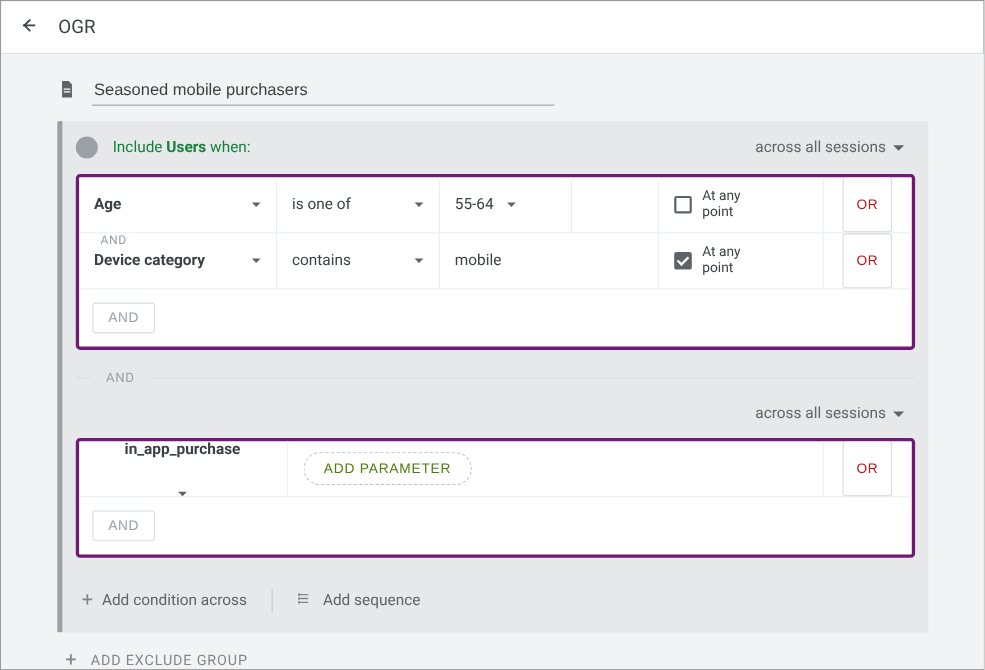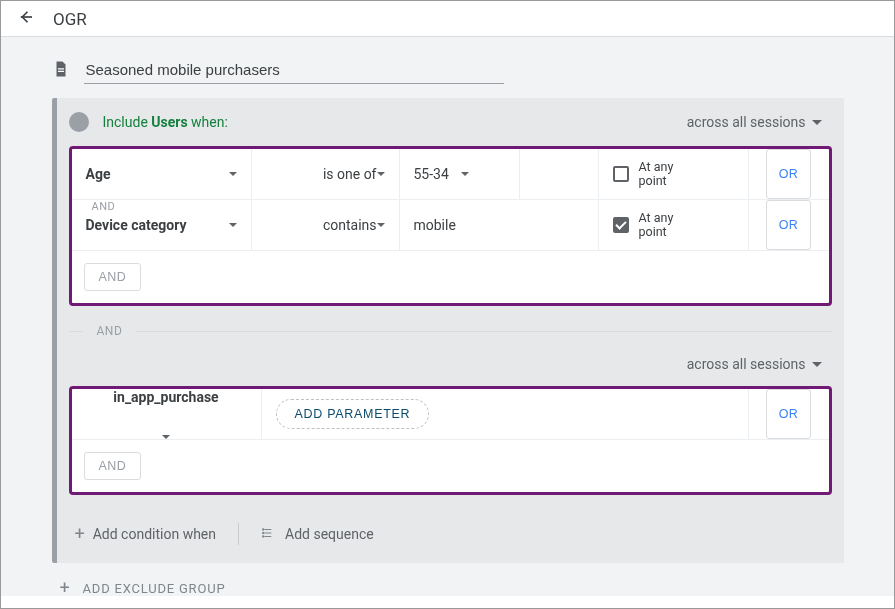--- a/index.html
+++ b/index.html
@@ -7,21 +7,21 @@
     margin: 0;
     font-family: Roboto, "Helvetica Neue", Arial, sans-serif;
     background: #fff;
     color: #202124;
     width: 895px;
     height: 609px;
     border: 1px solid #999;
     overflow: hidden;
   }
   .topbar {
-    height: 36px;
+    height: 48px;
     border-bottom: 1px solid #dadce0;
     display: flex;
     align-items: center;
     padding: 0 16px;
     gap: 18px;
   }
   .back-arrow { width: 18px; height: 18px; }
   .topbar-title { font-size: 17px; color: #3c4043; }
   .canvas {
     background: #f1f3f4;
@@ -87,29 +87,29 @@
   .cell {
     display: flex;
     align-items: center;
     padding: 0 14px;
     font-size: 14px;
     color: #3c4043;
     border-right: 1px solid #eceff1;
   }
   .cell:last-child { border-right: none; }
   .cell.dim { flex: 0 0 180px; justify-content: space-between; font-weight: 600; }
-  .cell.op  { flex: 0 0 148px; justify-content: flex-end; }
+  .cell.op  { flex: 0 0 148px; justify-content: space-between; }
   .cell.val { flex: 0 0 120px; gap: 12px; }
   .cell.val-wide { flex: 1; }
   .cell.anypoint { flex: 0 0 150px; gap: 10px; font-size: 12.5px; line-height: 1.15; color:#3c4043; }
   .cell.or { flex: 0 0 80px; justify-content: center; border-right:none; }
   .or-btn {
     border: 1px solid #dadce0;
     background: #fff;
-    color: #3b82f6;
+    color: #b91c1c;
     font-size: 12.5px;
     letter-spacing: .5px;
     padding: 17px 12px;
     border-radius: 3px;
     cursor: pointer;
   }
   .and-inline {
     position: absolute;
     left: 16px;
     background: #fff;
@@ -147,21 +147,21 @@
   .group-sep .line { height:1px; background:#dadce0; }
   .group-sep .line.left { width: 14px; }
   .group-sep .line.right { flex:1; }
   .group-sep .lbl { font-size:12px; letter-spacing:.5px; color:#9aa0a6; }
   .scope-row-only {
     display:flex; justify-content:flex-end; padding: 4px 16px 10px 0;
   }
   .add-param {
     border: 1.5px dashed #bdc1c6;
     border-radius: 18px;
-    color: #0c4a6e;
+    color: #4d7c0f;
     font-size: 12.5px;
     letter-spacing: .7px;
     padding: 7px 18px;
     background: #fff;
     cursor: pointer;
   }
   .footer-actions {
     display:flex; align-items:center; gap: 10px;
     padding: 14px 12px 16px 12px;
     color:#5f6368; font-size:14px;
@@ -224,21 +224,21 @@
         <div class="row">
           <div class="cell dim">
             <span class="bold">Age</span>
             <span class="caret caret-sm"></span>
           </div>
           <div class="cell op">
             <span>is one of</span>
             <span class="caret caret-sm"></span>
           </div>
           <div class="cell val">
-            <span>55-34</span>
+            <span>55-64</span>
             <span class="caret caret-sm"></span>
           </div>
           <div class="cell val-wide"></div>
           <div class="cell anypoint">
             <span class="checkbox"></span>
             <span style="max-width:56px;">At any point</span>
           </div>
           <div class="cell or">
             <button class="or-btn">OR</button>
           </div>
@@ -301,21 +301,21 @@
           </div>
         </div>
         <div>
           <button class="and-btn">AND</button>
         </div>
       </div>
 
       <div class="footer-actions">
         <div class="footer-btn">
           <span class="plus">+</span>
-          <span>Add condition when</span>
+          <span>Add condition across</span>
         </div>
         <span class="divider"></span>
         <div class="footer-btn">
           <span>
             <svg class="seq-icon" viewBox="0 0 24 24" fill="none" stroke="#80868b" stroke-width="2">
               <path d="M4 6h12M4 12h12M4 18h12"></path>
                 <circle cx="2" cy="6" r="1" fill="#80868b"></circle>
                 <circle cx="2" cy="12" r="1" fill="#80868b"></circle>
                 <circle cx="2" cy="18" r="1" fill="#80868b"></circle>
             </svg>

